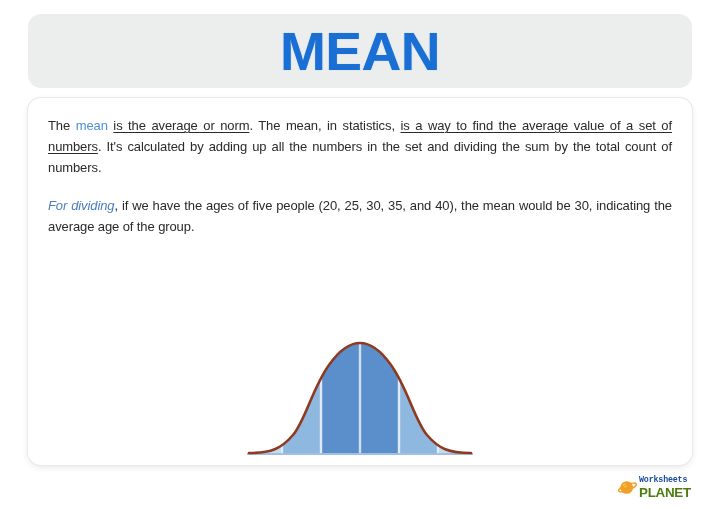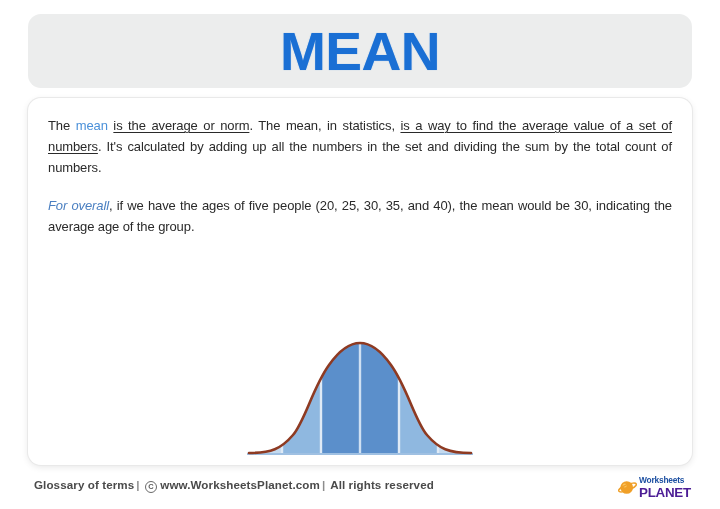--- a/index.html
+++ b/index.html
@@ -137,31 +137,31 @@
     height: 19px;
     flex: 0 0 19px;
     margin-right: 2px;
   }
   .logo-text {
     display: flex;
     flex-direction: column;
     line-height: 1;
   }
   .logo-top {
-    font-family: Liberation Sans, sans-serif;
+    font-family: Liberation Mono, monospace;
     font-size: 8.4px;
     font-weight: bold;
     color: #1c4fa1;
     letter-spacing: -0.2px;
   }
   .logo-bottom {
     font-family: "Liberation Sans", sans-serif;
     font-size: 13.4px;
     font-weight: bold;
-    color: #4c1d95;
+    color: #4d7c0f;
     letter-spacing: -0.3px;
     margin-top: 1px;
   }
 </style>
 </head>
 <body>
 
 <div class="page">
 
   <div class="title-band">
@@ -169,21 +169,21 @@
   </div>
 
   <div class="card">
 
     <p class="para">
       <span>The </span><span class="kw">mean</span><span> </span><span class="u">is the average or norm</span><span>. The mean, in statistics, </span><span class="u">is a way to find the average value of a set of numbers</span><span>. It's calculated by adding up all the numbers in the set and dividing the sum by the total count of numbers.</span>
     </p>
 
 
     <p class="para">
-      <span class="ex">For overall</span><span>, if we have the ages of five people (20, 25, 30, 35, and 40), the mean would be 30, indicating the average age of the group.</span>
+      <span class="ex">For dividing</span><span>, if we have the ages of five people (20, 25, 30, 35, and 40), the mean would be 30, indicating the average age of the group.</span>
     </p>
 
     <div class="curve-wrap">
       <svg class="curve-svg" width="230" height="124" viewBox="0 0 230 124">
         <defs>
           <clipPath id="bellClip">
             <path d="M 4 118
                      C 26 118, 36 114, 48 100
                      C 60 86, 68 52, 84 30
                      C 96 13, 106 8, 115 8
@@ -217,23 +217,20 @@
                  C 60 86, 68 52, 84 30
                  C 96 13, 106 8, 115 8
                  C 124 8, 134 13, 146 30
                  C 162 52, 170 86, 182 100
                  C 194 114, 204 118, 226 118" fill="none" stroke="#8e3a22" stroke-width="2.6" stroke-linecap="round"></path>
       </svg>
     </div>
 
   </div>
 
-  <div class="footer">
-    <span>Glossary of terms</span><span class="sep">|</span> <span class="copy-mark">C</span> <span>www.WorksheetsPlanet.com</span><span class="sep">|</span> <span>All rights reserved</span>
-  </div>
 
   <div class="logo">
     <svg class="logo-planet" viewBox="0 0 24 24">
       <circle cx="11" cy="12" r="8" fill="#f0a028"></circle>
       <circle cx="8.5" cy="9.5" r="2.6" fill="#fbc55e"></circle>
       <ellipse cx="12" cy="12" rx="12" ry="3.6" transform="rotate(-22 12 12)" fill="none" stroke="#f0a028" stroke-width="1.8"></ellipse>
     </svg>
     <div class="logo-text">
       <span class="logo-top">Worksheets</span>
       <span class="logo-bottom">PLANET</span>

